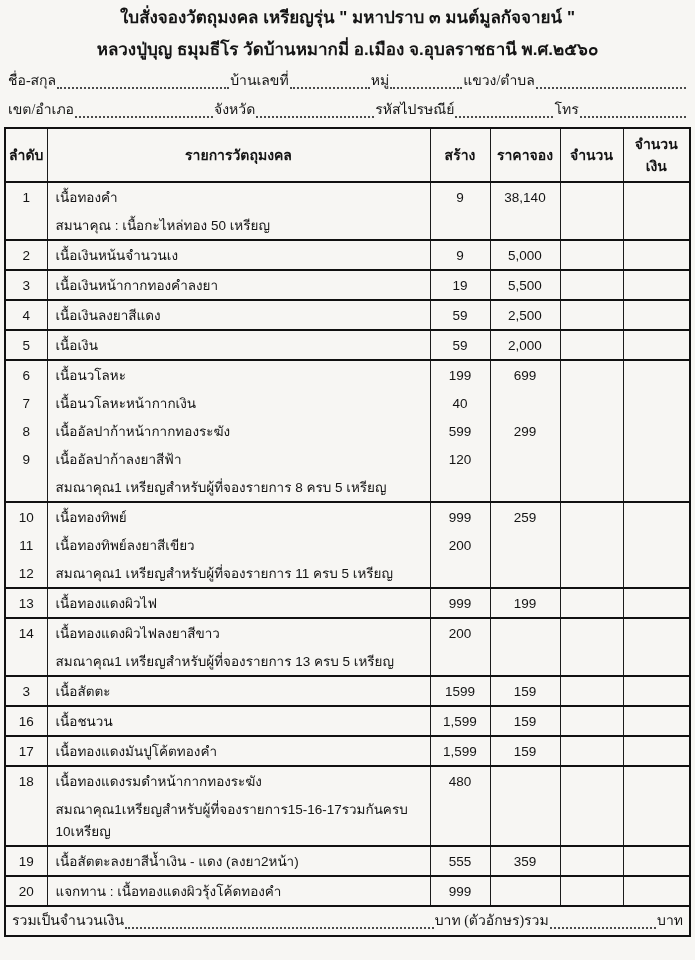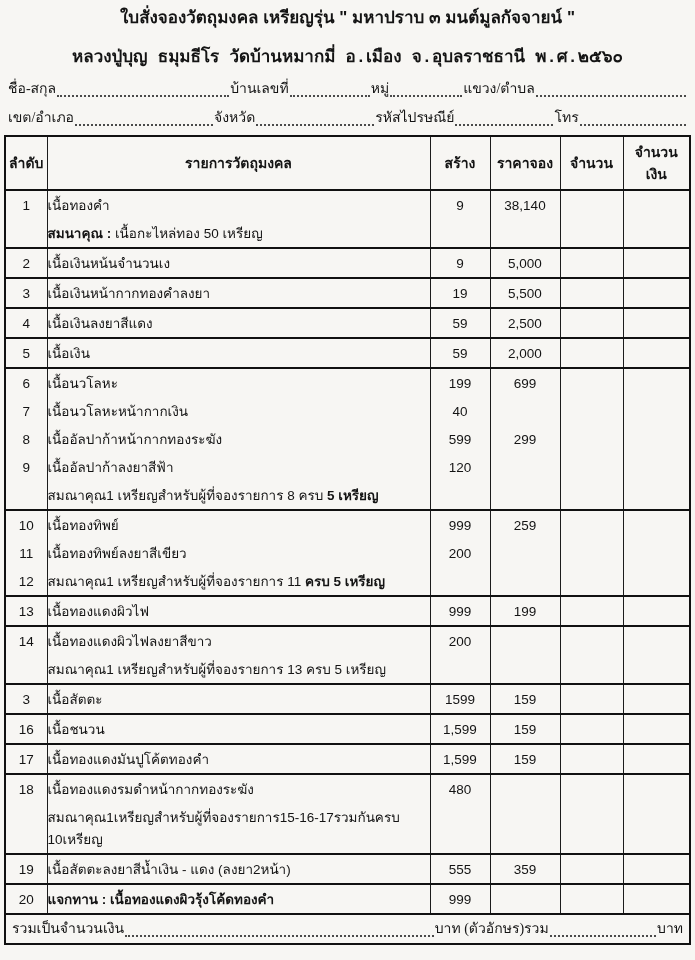--- a/index.html
+++ b/index.html
@@ -4,33 +4,33 @@
 <style>
   html,body{margin:0;padding:0;}
   body{background:#e9e8e6;}
   .page{
     width:695px;height:960px;margin:0 auto;box-sizing:border-box;
     background:#f7f6f3;color:#141414;overflow:hidden;
     font-family:"Liberation Sans","DejaVu Sans",sans-serif;
     padding:6px 4px 0 4px;
   }
   .title{ text-align:center;font-weight:bold;font-size:17px;line-height:24px;}
-  .title.second{margin-top:16px;font-family:Liberation Mono, monospace;}
+  .title.second{margin-top:8px;}
   .line{display:flex;align-items:flex-end;font-size:14px;line-height:20px;white-space:nowrap;font-family:Liberation Serif, serif;}
   .contact{margin:9px 4px 0 4px;}
   .leader{border-bottom:2px dotted #4a4a4a;height:13px;margin:0 1px 2px 1px;display:inline-block;}
   .leader.grow{flex:1;}
   table{border-collapse:collapse;table-layout:fixed;width:687px;margin-top:7px;border:2px solid #111;}
   td,th{border-left:1px solid #1c1c1c;border-right:1px solid #1c1c1c;
     font-size:13.5px;padding:3px 3px;vertical-align:middle;overflow:hidden;}
   th{border-bottom:2px solid #111;font-size:14px;padding:4px 2px;}
   tr.group-end td{border-bottom:2px solid #111;}
   td.c{text-align:center;}
-  td.item{padding-left:0;}
-  .b{font-weight:bold;text-align:right;}
+  td.item{padding-left:8px;}
+  .b{font-weight:normal;text-align:right;}
   tr.total-row td{border:none;padding:4px 6px;}
 </style>
 </head>
 <body>
 
 <div class="page">
   <div class="title">ใบสั่งจองวัตถุมงคล เหรียญรุ่น " มหาปราบ ๓ มนต์มูลกัจจายน์ "</div>
   <div class="title second">หลวงปู่บุญ ธมุมธีโร วัดบ้านหมากมี่ อ.เมือง จ.อุบลราชธานี พ.ศ.๒๕๖๐</div>
 
   <div id="contact-lines">

